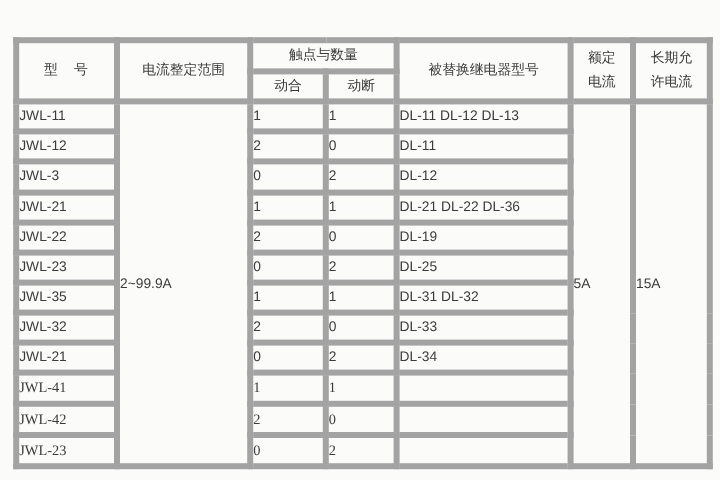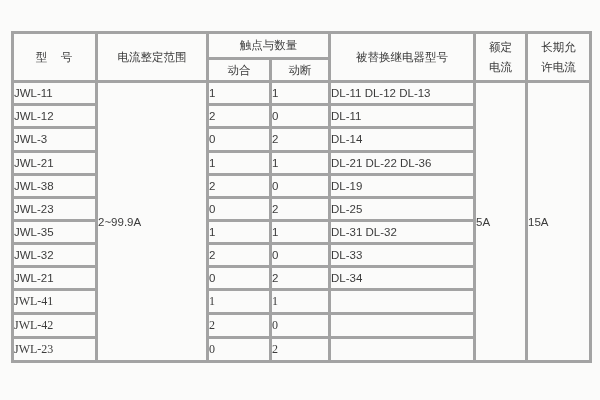--- a/index.html
+++ b/index.html
@@ -21,21 +21,21 @@
     top: 31px;
   }
   table.spec {
     border-collapse: collapse;
     table-layout: fixed;
     width: 578px;
     border: 2px solid #5a5a5a;
   }
   table.spec th,
   table.spec td {
-    border: 3px solid #a3a3a3;
+    border: 5px solid #a3a3a3;
     vertical-align: middle;
     font-weight: normal;
     font-size: 11.5px;
     padding: 0;
     overflow: hidden;
     white-space: pre-line;
     line-height: 1.75;
   }
   tr.header-row-1 { height: 26px; }
   tr.header-row-2 { height: 21px; }
@@ -88,30 +88,30 @@
       <tr class="data-row">
         <td>JWL-12</td>
         <td>2</td>
         <td>0</td>
         <td>DL-11</td>
       </tr>
       <tr class="data-row">
         <td>JWL-3</td>
         <td>0</td>
         <td>2</td>
-        <td>DL-14</td>
+        <td>DL-12</td>
       </tr>
       <tr class="data-row">
         <td>JWL-21</td>
         <td>1</td>
         <td>1</td>
         <td>DL-21 DL-22 DL-36</td>
       </tr>
       <tr class="data-row">
-        <td>JWL-38</td>
+        <td>JWL-22</td>
         <td>2</td>
         <td>0</td>
         <td>DL-19</td>
       </tr>
       <tr class="data-row">
         <td>JWL-23</td>
         <td>0</td>
         <td>2</td>
         <td>DL-25</td>
       </tr>

